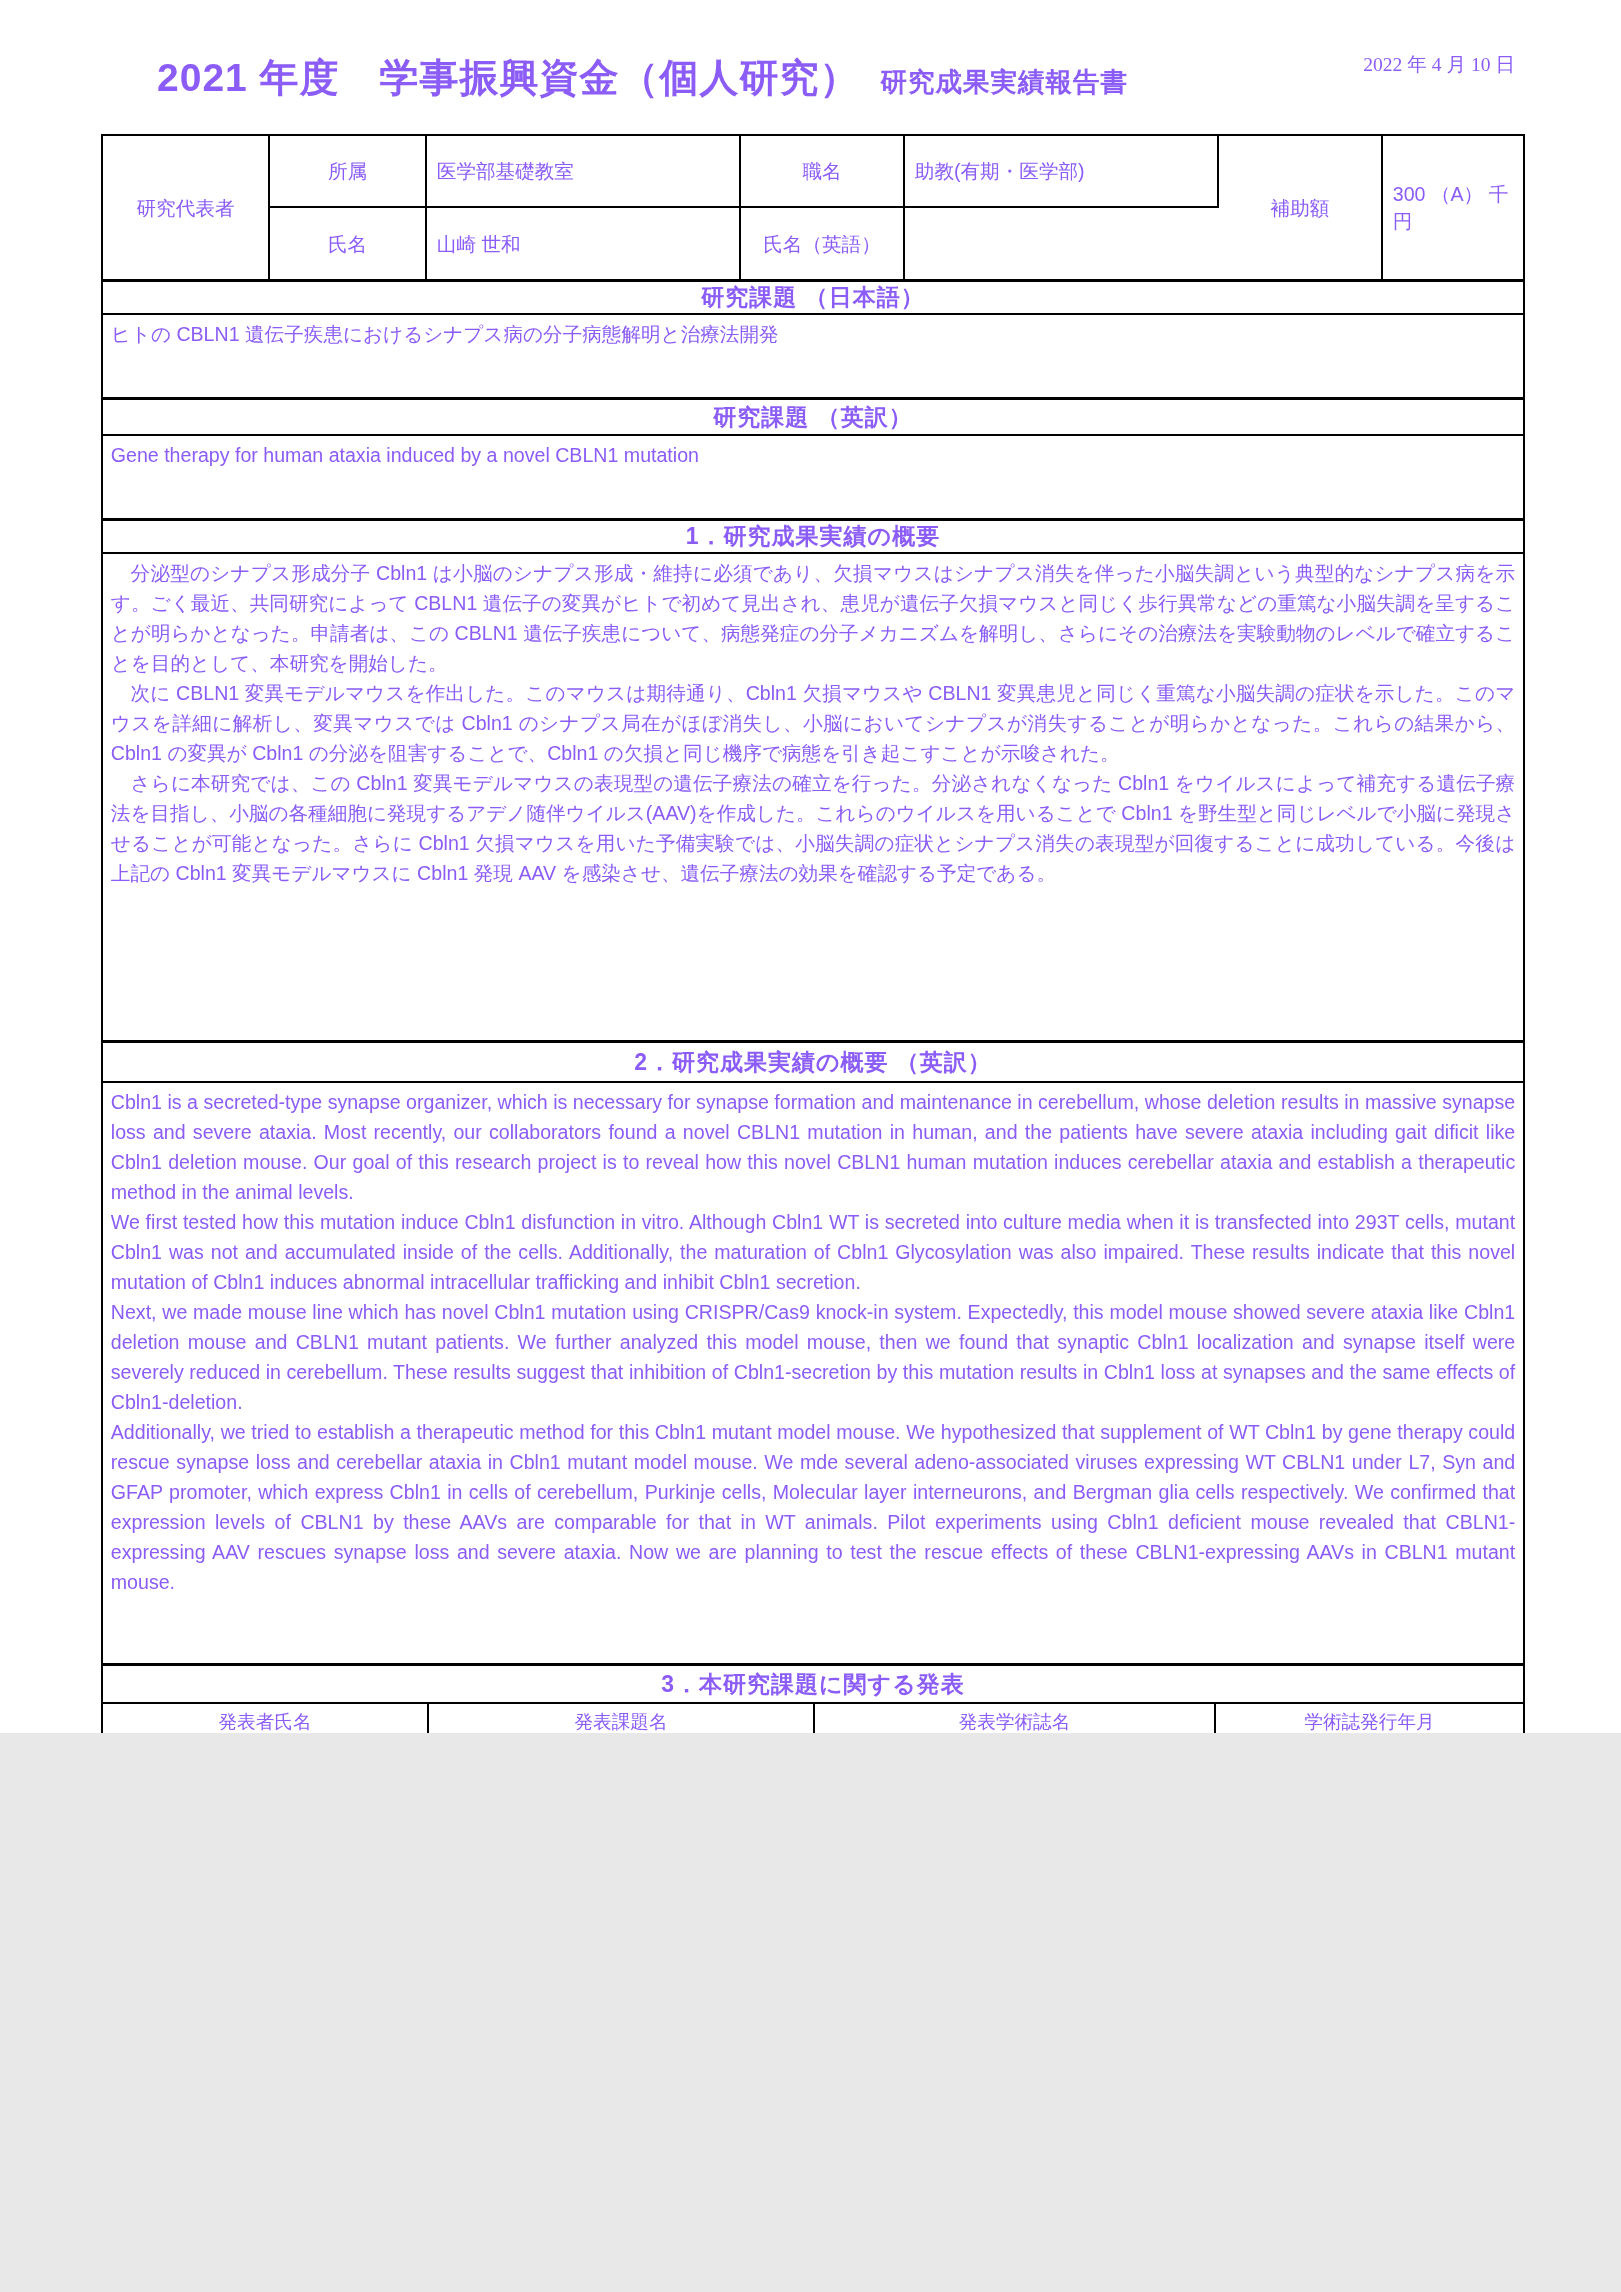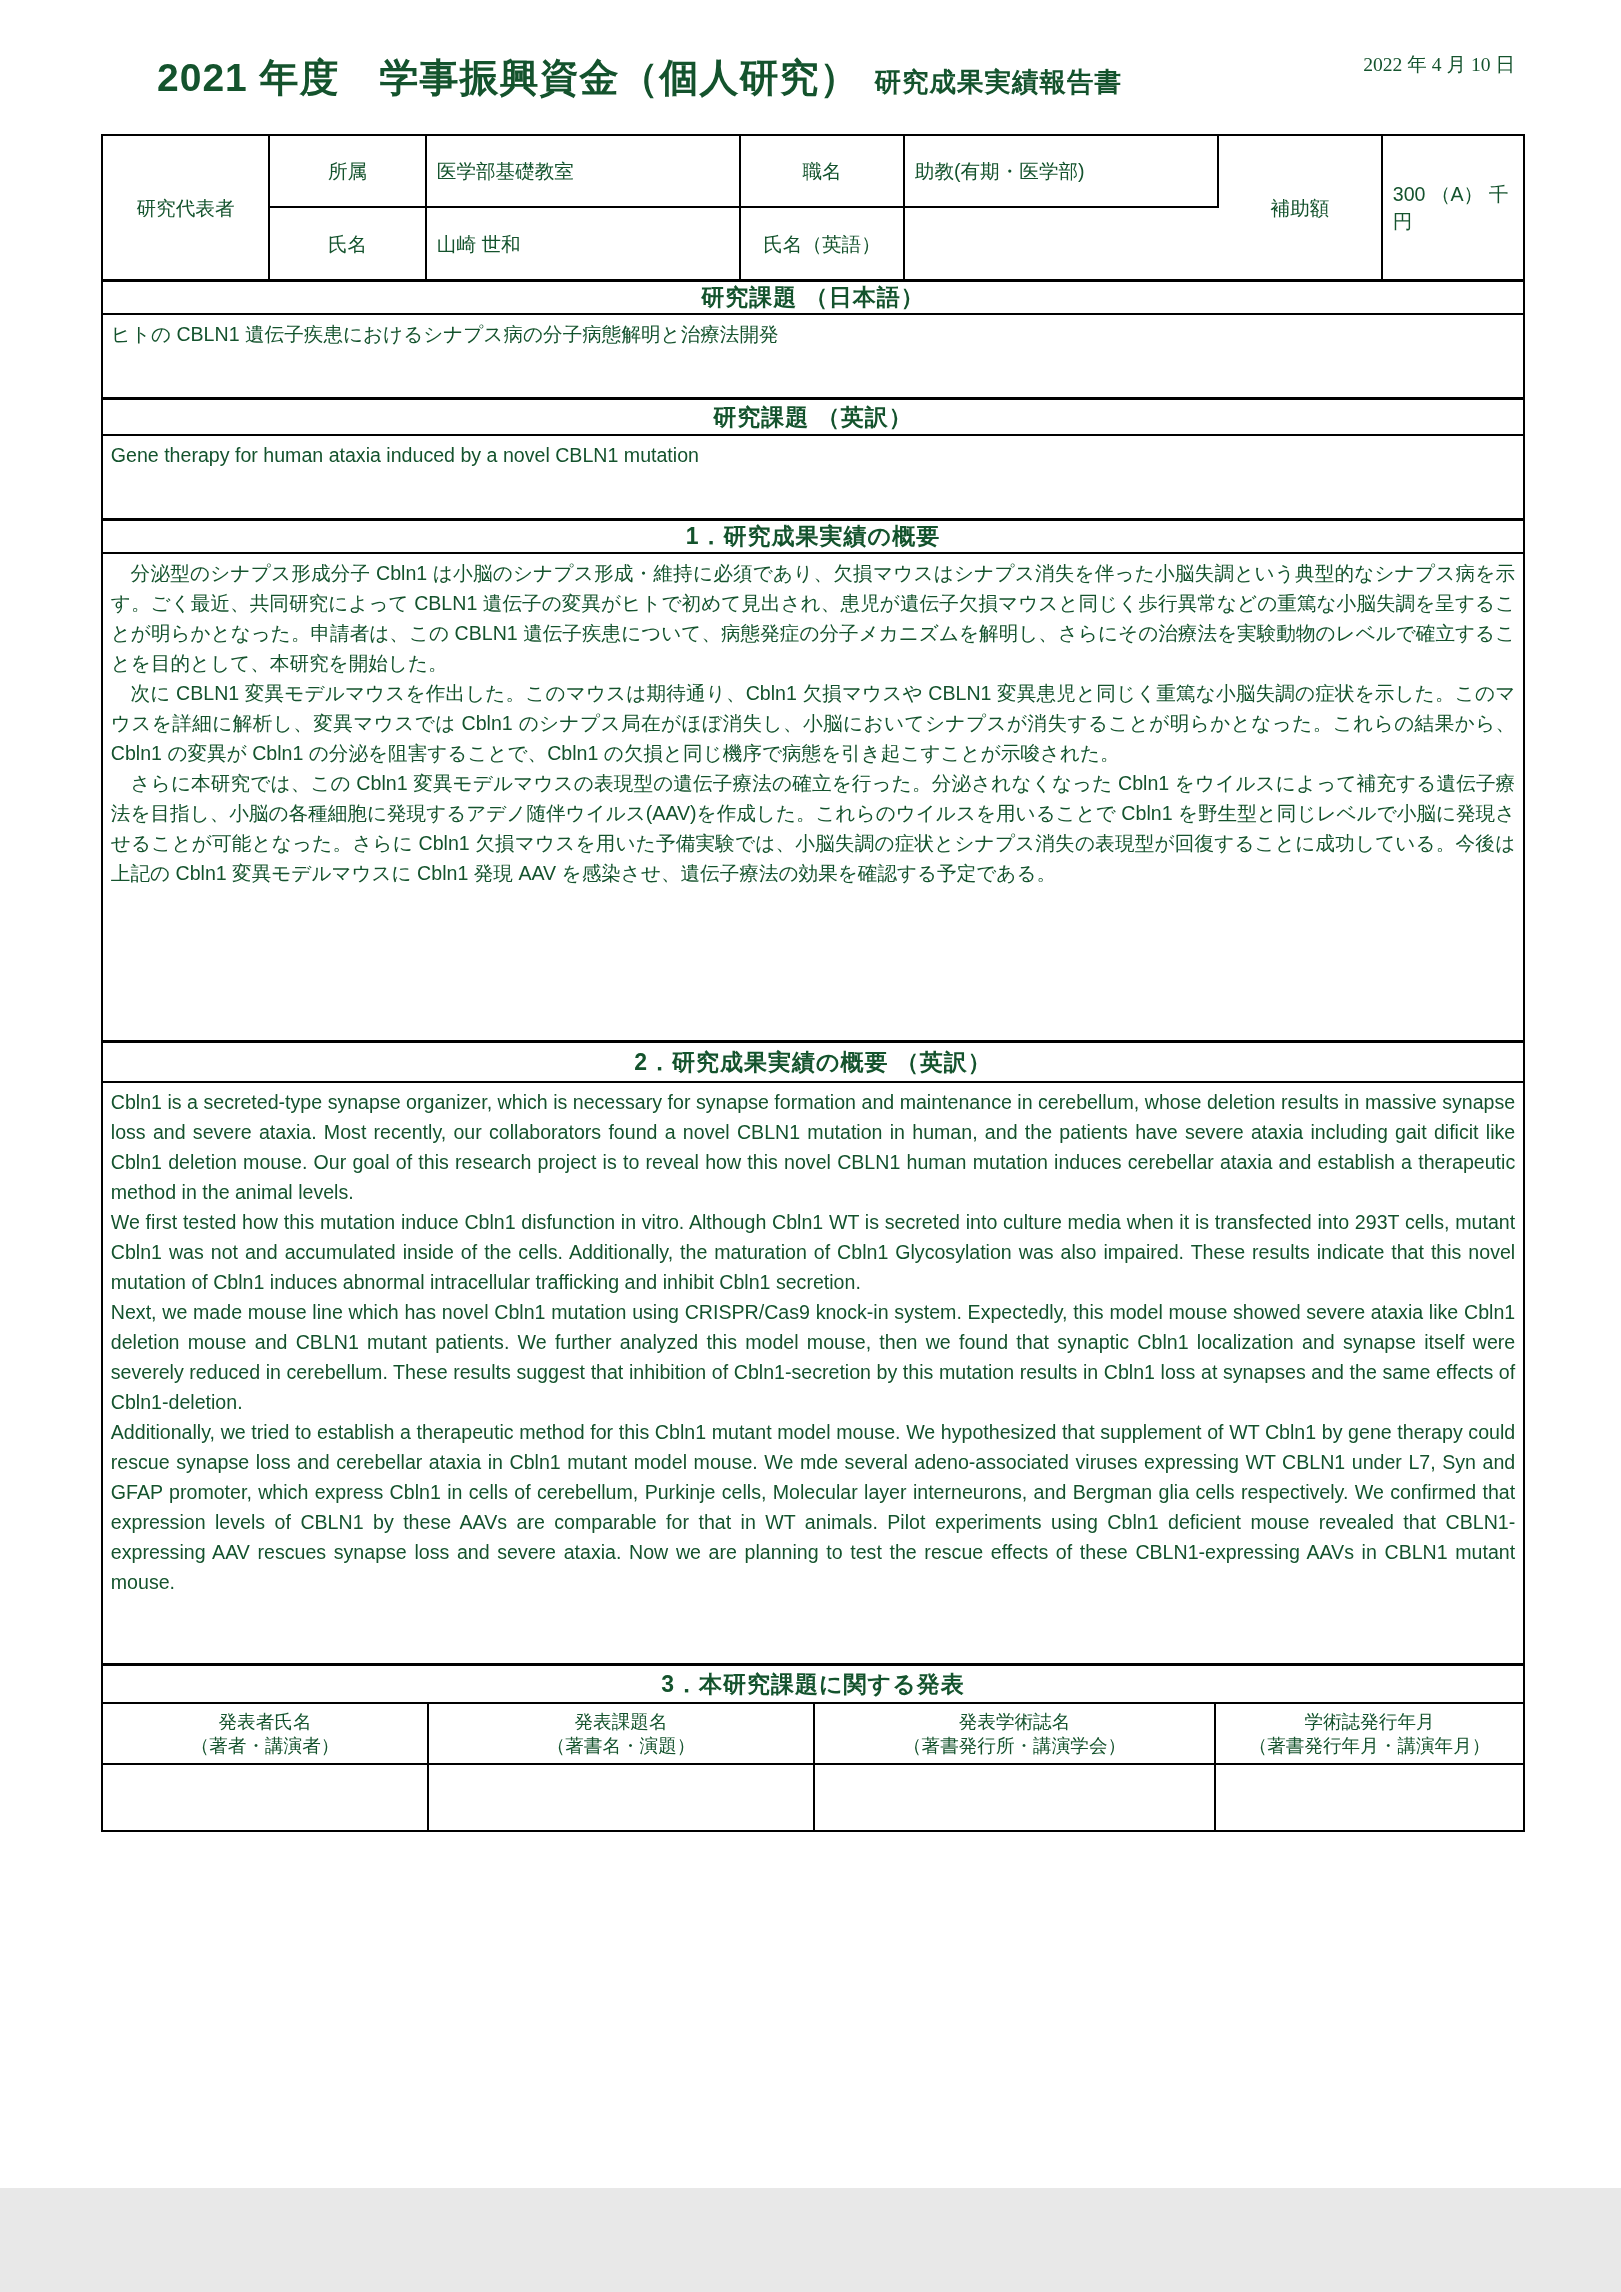--- a/index.html
+++ b/index.html
@@ -1,23 +1,23 @@
 <!DOCTYPE html>
 <html><head>
 <meta charset="utf-8">
 <style>
   * { margin: 0; padding: 0; box-sizing: border-box; }
   html, body { background: #e8e8e8; }
   .page {
     position: relative;
     width: 1621px;
-    height: 2188px;
+    height: 1733px;
     background: #ffffff;
     font-family: "Liberation Sans", sans-serif;
-    color: #14532d;
+    color: #8b5cf6;
     margin: 0 auto;
     overflow: hidden;
   }
 
   
   .doc-title {
     position: absolute;
     left: 157px;
     top: 51px;
     white-space: nowrap;
@@ -25,21 +25,21 @@
     align-items: baseline;
   }
   .title-main {
     font-size: 39px;
     font-weight: bold;
     letter-spacing: 1px;
   }
   .title-sub {
     font-size: 26.5px;
     font-weight: bold;
-    margin-left: 15px;
+    margin-left: 21px;
     letter-spacing: 1px;
   }
   .doc-date {
     position: absolute;
     right: 106px;
     top: 51px;
     font-family: "Liberation Serif", serif;
     font-size: 19.6px;
     white-space: nowrap;
   }

